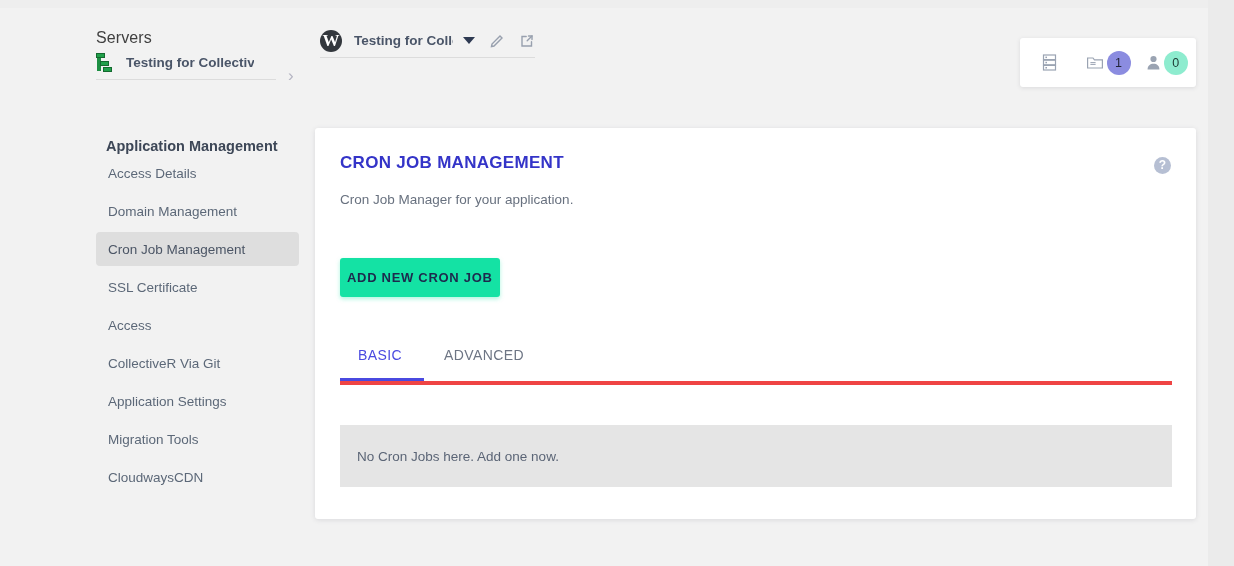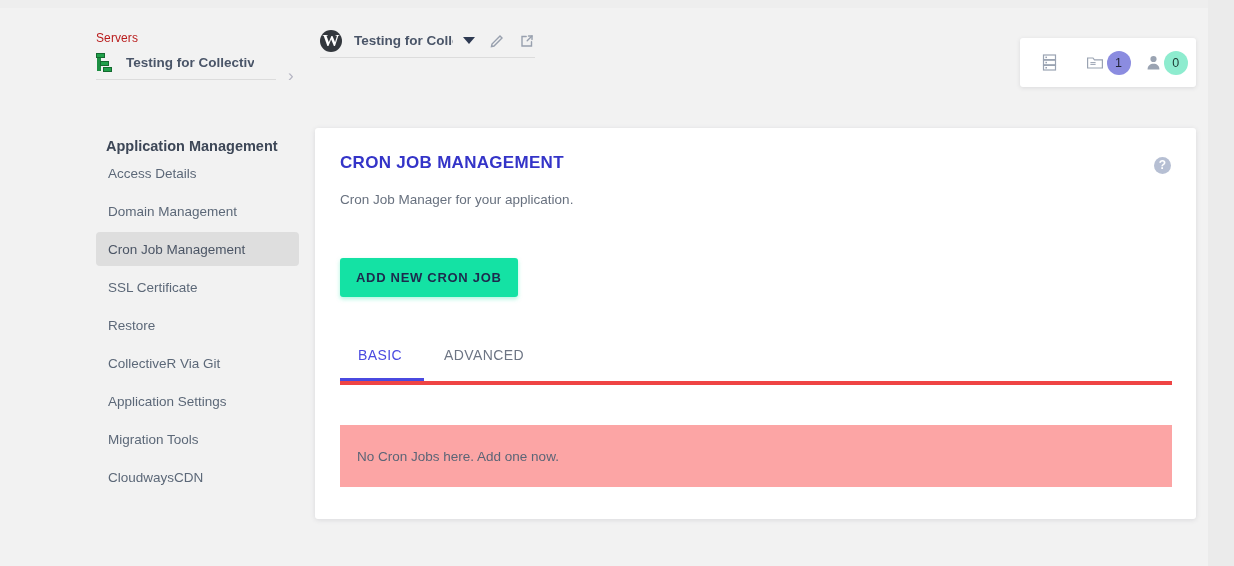--- a/index.html
+++ b/index.html
@@ -40,22 +40,22 @@
   }
 
   .crumb-group {
     position: absolute;
     top: 0;
   }
   .crumb-servers { left: 0; width: 180px; }
   .crumb-apps    { left: 224px; width: 215px; }
 
   .crumb-label {
-    font-size: 12px;
-    color: #b91c1c;
+    font-size: 16px;
+    color: #404040;
     letter-spacing: .1px;
     line-height: 16px;
     margin-bottom: 6px;
   }
   .crumb-apps .crumb-label { margin-bottom: 8px; }
 
   .crumb-row {
     display: flex;
     align-items: center;
     height: 28px;
@@ -245,21 +245,21 @@
     line-height: 17px;
     text-align: center;
     cursor: pointer;
   }
 
   .add-btn {
     position: absolute;
     left: 25px;
     top: 130px;
     height: 39px;
-    padding: 0 16px;
+    padding: 0 7px;
     background: #14e2a4;
     color: #1d2a4d;
     border: none;
     border-radius: 3px;
     font-family: "Liberation Sans", sans-serif;
     font-size: 13px;
     font-weight: bold;
     letter-spacing: .7px;
     box-shadow: 0 2px 4px rgba(20,226,164,.35);
     cursor: pointer;
@@ -288,21 +288,21 @@
     color: #4a4ae0;
     border-bottom-color: #4a4ae0;
   }
 
   .empty-panel {
     position: absolute;
     left: 25px;
     top: 297px;
     width: 832px;
     height: 62px;
-    background: #fca5a5;
+    background: #e5e5e5;
     display: flex;
     align-items: center;
   }
   .empty-text {
     padding-left: 17px;
     font-size: 13.5px;
     color: #5b6576;
   }
 </style>
 </head>
@@ -394,21 +394,21 @@
   <div class="sidebar-item">
     <span>Domain Management</span>
   </div>
   <div class="sidebar-item active">
     <span>Cron Job Management</span>
   </div>
   <div class="sidebar-item">
     <span>SSL Certificate</span>
   </div>
   <div class="sidebar-item">
-    <span>Restore</span>
+    <span>Access</span>
   </div>
   <div class="sidebar-item">
     <span>CollectiveR Via Git</span>
   </div>
   <div class="sidebar-item">
     <span>Application Settings</span>
   </div>
   <div class="sidebar-item">
     <span>Migration Tools</span>
   </div>

